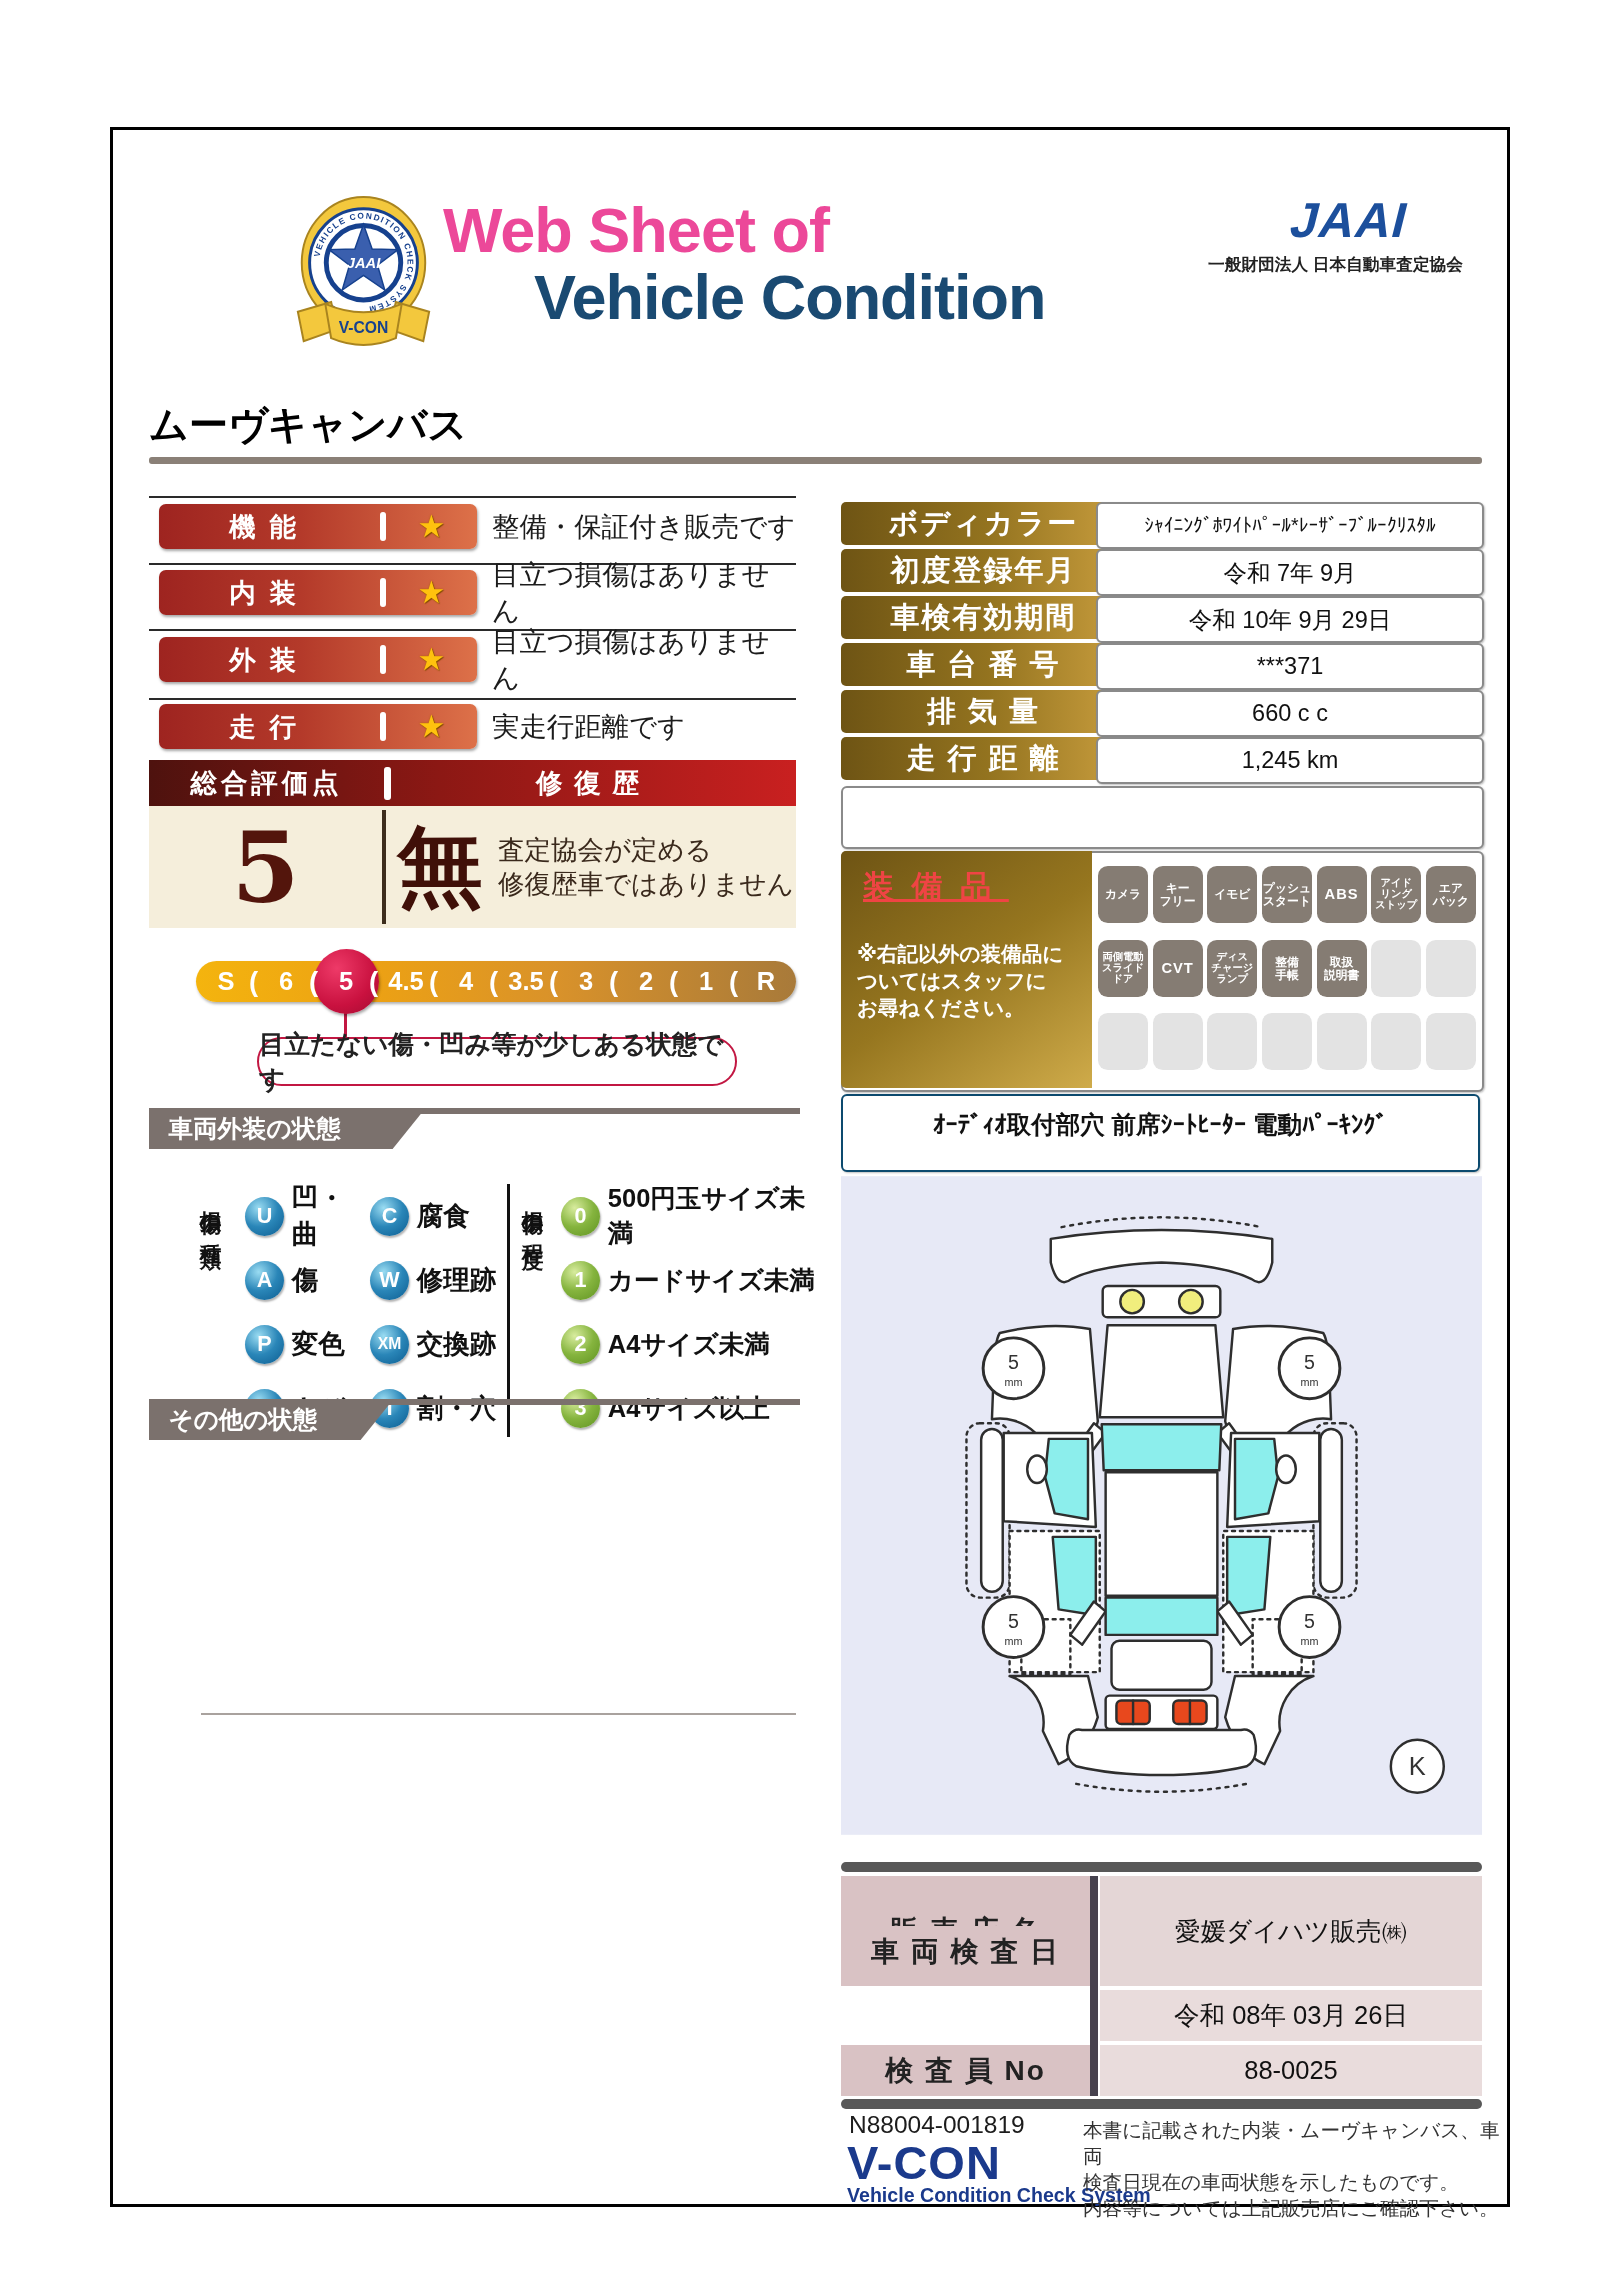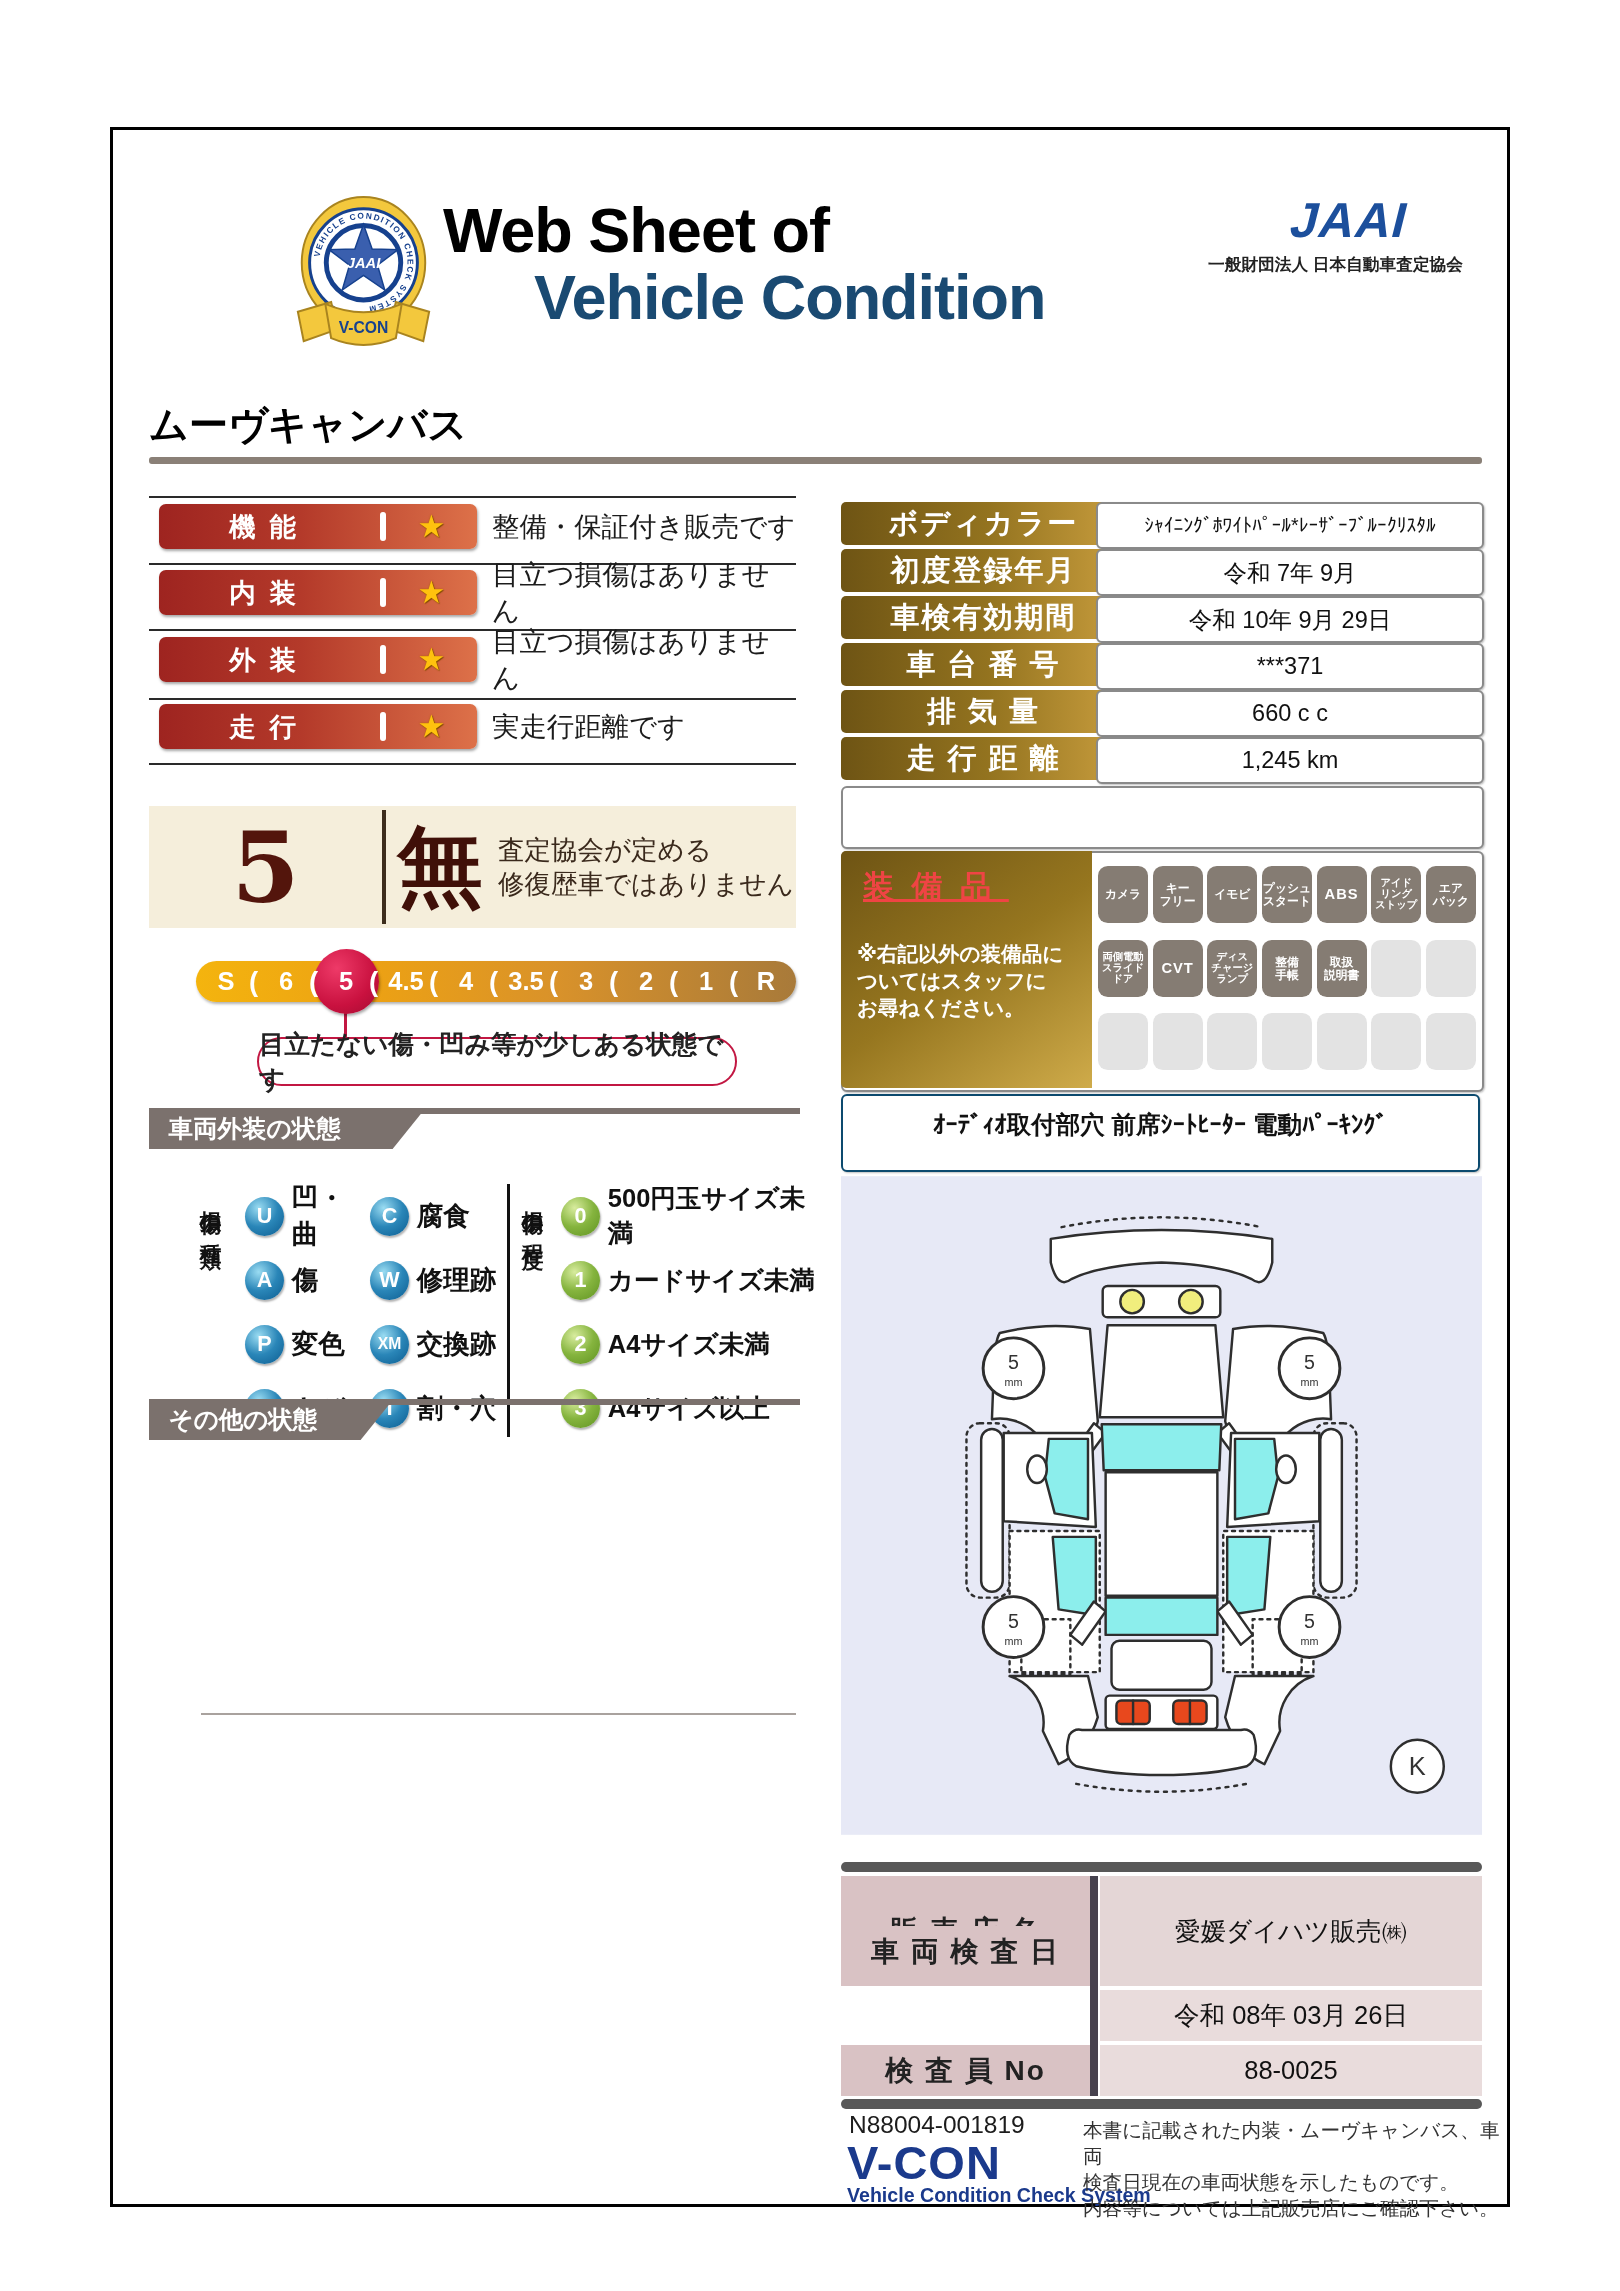--- a/index.html
+++ b/index.html
@@ -3,21 +3,21 @@
 <meta charset="utf-8">
 <style>
   html,body{margin:0;padding:0;background:#fff;}
   .page{position:relative;width:1620px;height:2292px;background:#fff;overflow:hidden;
         font-family:"Liberation Sans","DejaVu Sans",sans-serif;color:#111;}
   .abs{position:absolute;}
   .pre{white-space:pre-line;}
   .frame{left:110px;top:127px;width:1394px;height:2074px;border:3.9px solid #000;}
 
   
-  .title1{left:443px;top:194px;font-size:63px;font-weight:800;color:#000000;letter-spacing:-1px;}
+  .title1{left:443px;top:194px;font-size:63px;font-weight:800;color:#ec4899;letter-spacing:-1px;}
   .title2{left:534px;top:261px;font-size:63px;font-weight:800;color:#1a4a72;letter-spacing:-1px;}
   .jaai{left:1292px;top:192px;font-size:49px;font-weight:900;color:#1c4f9c;transform:skewX(-14deg);letter-spacing:1px;}
   .jaai-sub{left:1208px;top:253px;font-size:16.7px;font-weight:bold;color:#222;}
   .vname{left:149px;top:398px;font-size:39px;font-weight:bold;color:#000;}
   .graybar{left:149px;top:457px;width:1333px;height:6.9px;background:#8a8077;border-radius:2.9px;}
 
   
   .sepline{left:149px;width:647px;height:2px;background:#2a2a2a;}
   .ratebar{left:159px;width:318px;height:45px;border-radius:6.9px;
            background:linear-gradient(90deg,#9e2420 0%,#b43a2a 45%,#dd7149 100%);
@@ -171,20 +171,25 @@
   </div>
   <div class="abs ratedesc" style="top:637px">目立つ損傷はありません</div>
 
   <div class="abs ratebar" style="top:704px">
     <span class="lab">走行</span>
     <span class="div"></span>
     <span class="star">★</span>
   </div>
   <div class="abs ratedesc" style="top:704px">実走行距離です</div>
 
+  <div class="abs ovhead">
+    <span class="l">総合評価点</span>
+    <span class="d"></span>
+    <span class="r">修復歴</span>
+  </div>
   <div class="abs ovbody"></div>
   <div class="abs score5">5</div>
   <div class="abs ovdiv"></div>
   <div class="abs mu">無</div>
   <div class="abs repdesc pre">査定協会が定める
 修復歴車ではありません</div>
 
   <div class="abs selcirc"></div>
   <div class="abs scalebar">
     <span class="it">

